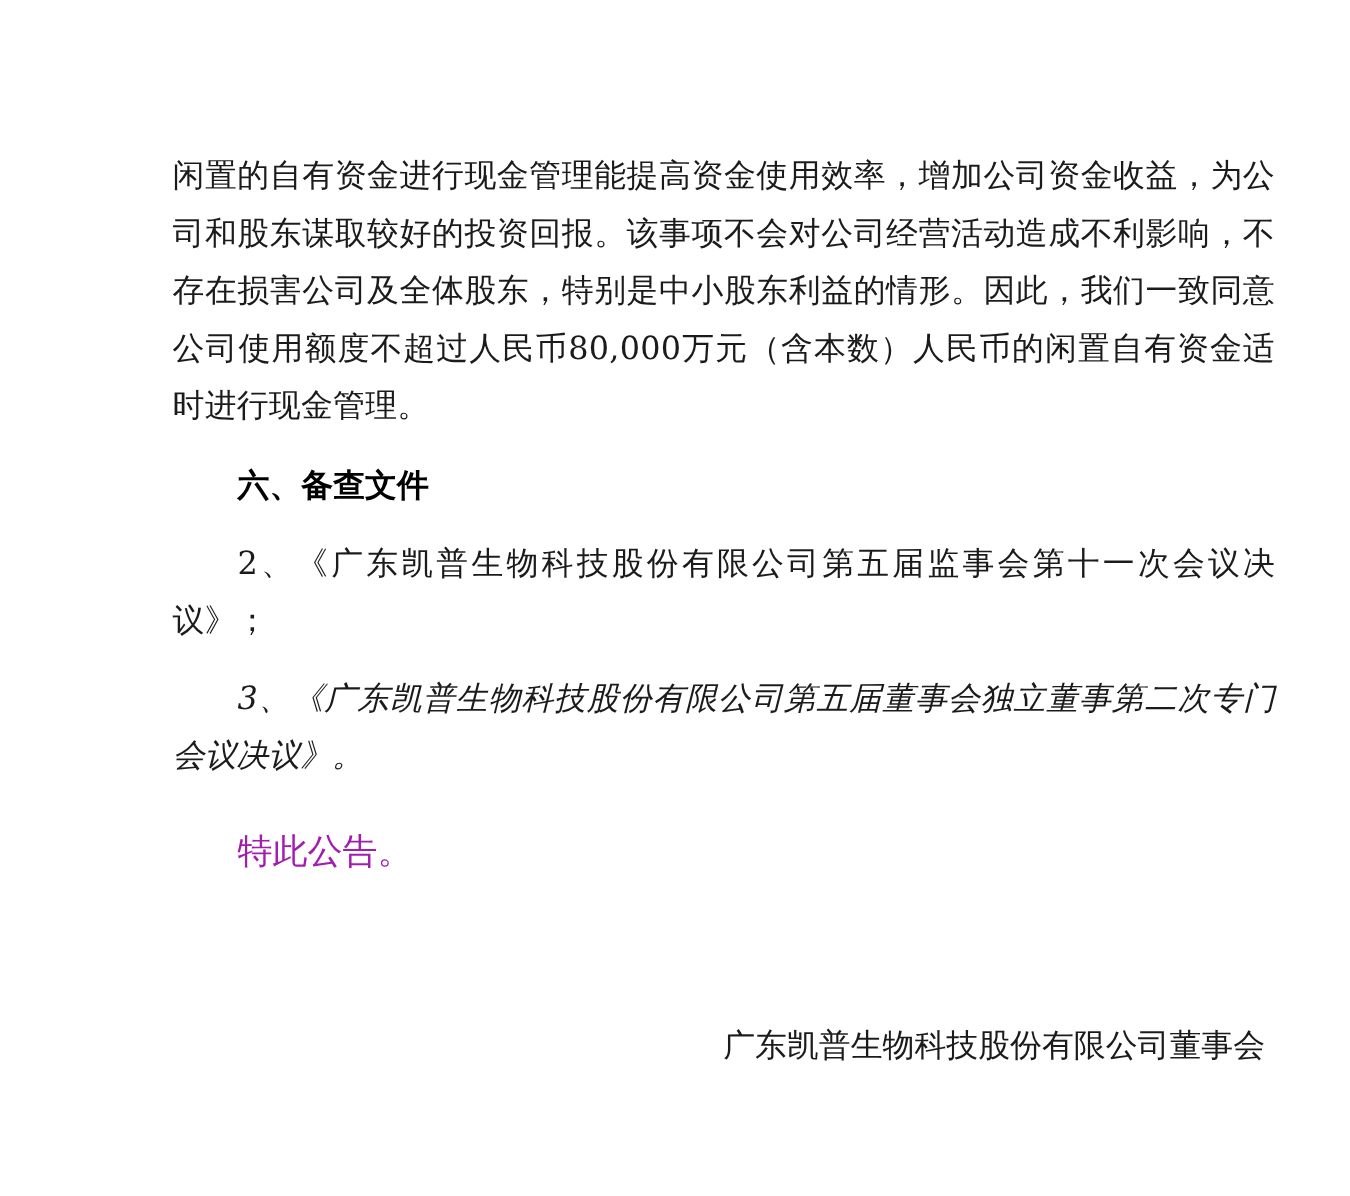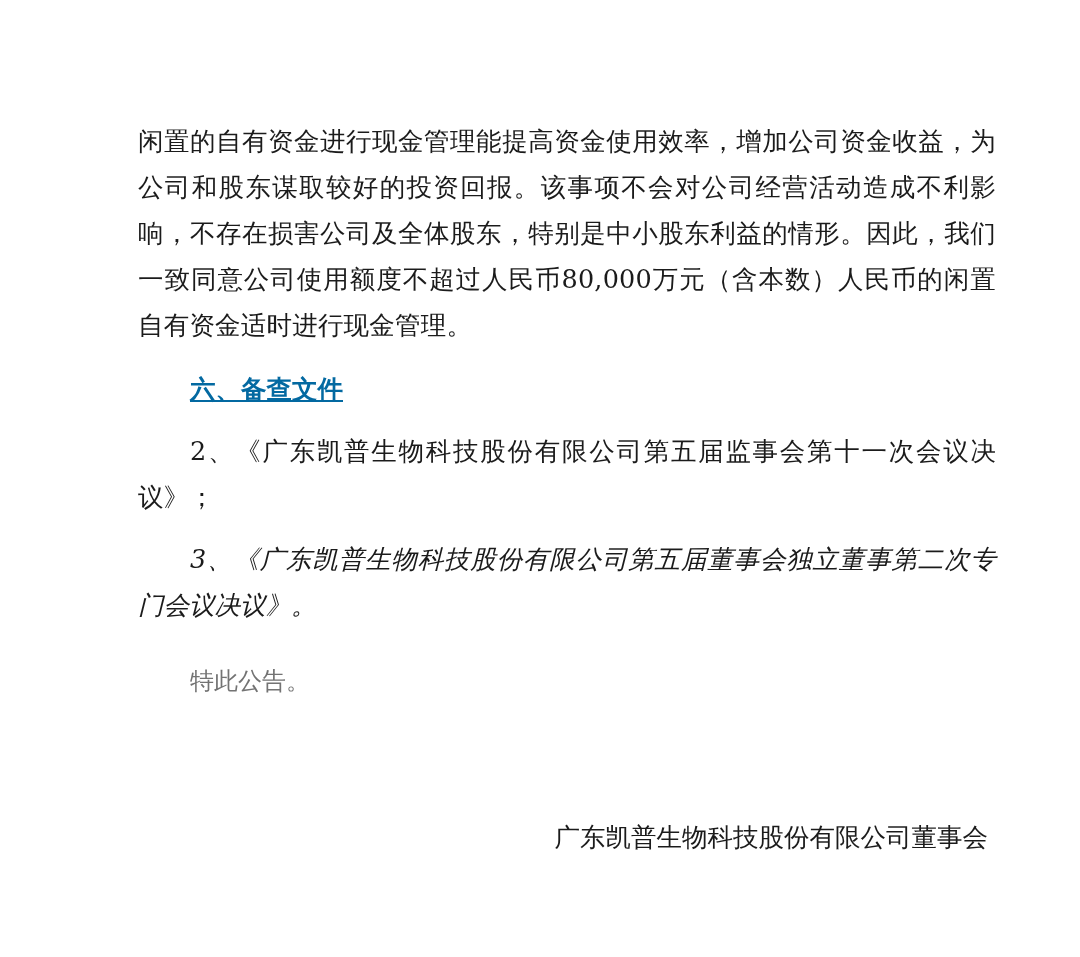--- a/index.html
+++ b/index.html
@@ -12,63 +12,62 @@
     height: 957px;
     font-family: "DejaVu Serif", "Liberation Serif", serif;
     color: #1a1a1a;
     -webkit-font-smoothing: antialiased;
   }
   .page {
     position: relative;
     width: 1080px;
     height: 957px;
     box-sizing: border-box;
-    padding: 118px 84px 0 138px;
+    padding: 118px 60px 0 138px;
     background: #ffffff;
   }
   .para {
     font-size: 25.5px;
     line-height: 46px;
     text-align: justify;
     text-justify: inter-ideograph;
     letter-spacing: 0.2px;
     margin: 0;
     color: #1b1b1b;
   }
   .para.first-block {
     margin-bottom: 6px;
   }
   .section-heading {
     font-size: 25.5px;
     line-height: 46px;
     font-weight: bold;
     margin: 18px 0 4px 0;
     text-indent: 52px;
-    color: #0369a1;
-    text-decoration: underline;
+    color: #000000;
   }
   .list-item {
     font-size: 25.5px;
     line-height: 46px;
     margin: 16px 0 0 0;
     text-indent: 52px;
     text-align: justify;
     text-justify: inter-ideograph;
     color: #1b1b1b;
   }
   .list-item.wrap {
     margin-top: 16px;
     font-style: italic;
   }
   .notice {
-    font-size: 24px;
+    font-size: 28px;
     line-height: 46px;
     margin: 30px 0 0 0;
     text-indent: 52px;
-    color: #737373;
+    color: #a21caf;
   }
   .signature-block {
     margin-top: 110px;
     text-align: right;
     padding-right: 8px;
   }
   .sign-company {
     font-size: 25.5px;
     line-height: 46px;
     color: #1b1b1b;

